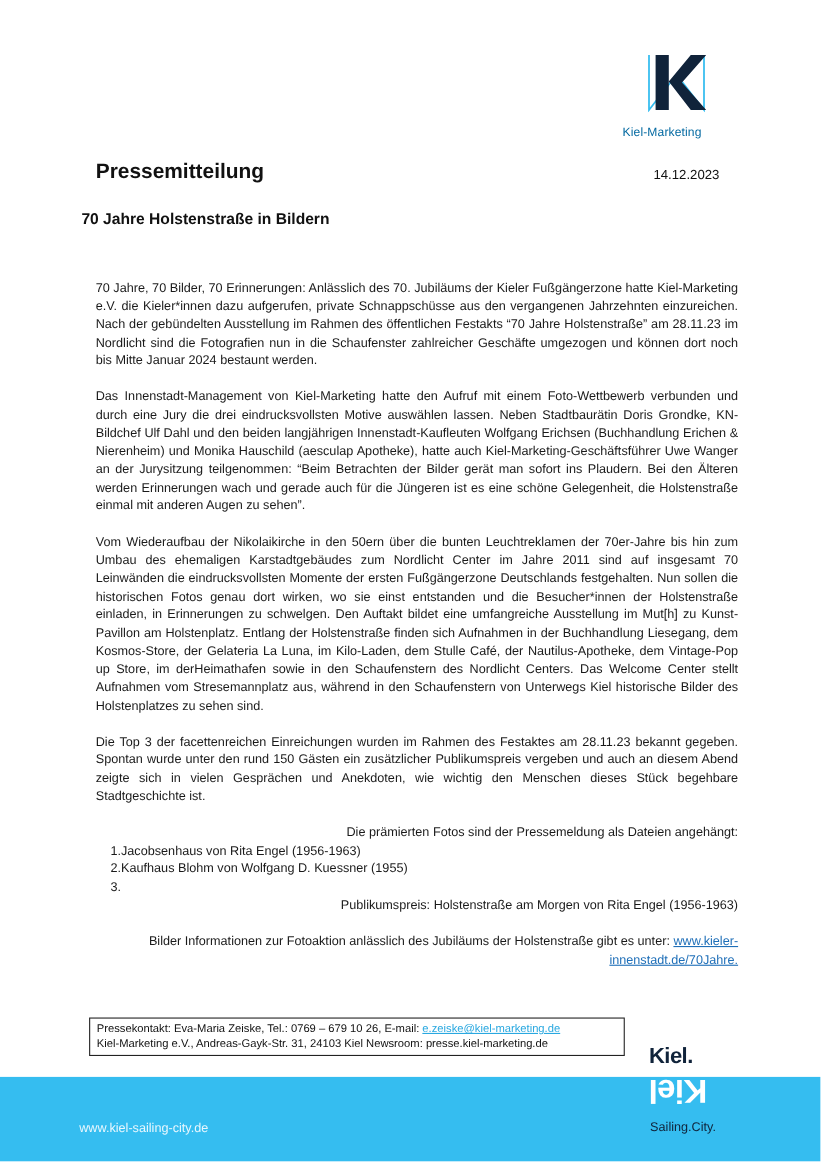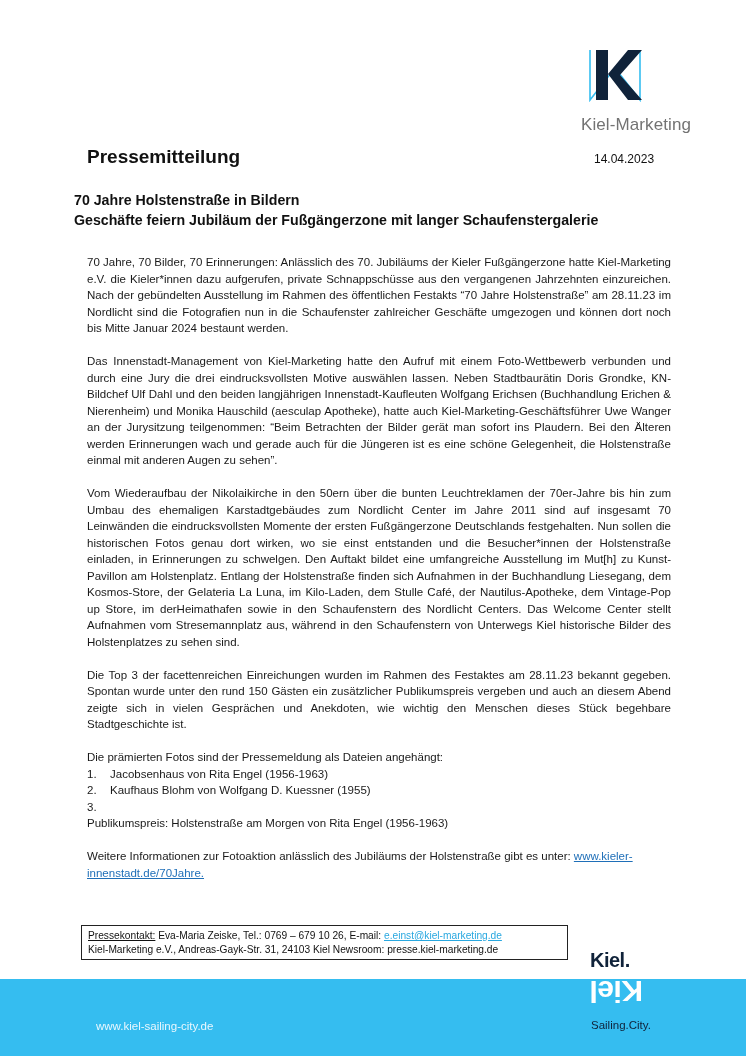--- a/index.html
+++ b/index.html
@@ -2,61 +2,60 @@
 <html><head>
 <meta charset="utf-8">
 <style>
   html, body { margin: 0; padding: 0; }
   body {
     width: 746px; height: 1056px; position: relative; overflow: hidden;
     background: #ffffff; color: #1a1a1a;
     font-family: "Liberation Sans", "DejaVu Sans", sans-serif;
   }
   .logo-top { position: absolute; left: 588px; top: 48px; width: 54px; height: 54px; }
-  .logo-top-label { position: absolute; left: 566px; top: 115px; font-size: 17px; color: #737373; letter-spacing: 0.1px; margin-left: 15px; }
+  .logo-top-label { position: absolute; left: 566px; top: 115px; font-size: 11px; color: #0369a1; letter-spacing: 0.1px; }
   .doc-title { position: absolute; left: 87px; top: 146px; font-size: 19px; font-weight: bold; color: #111; margin: 0; }
   .doc-date { position: absolute; left: 594px; top: 152px; font-size: 12px; color: #111; }
   .headline { position: absolute; left: 74px; top: 190px; width: 600px; font-size: 14.2px; font-weight: bold; line-height: 20px; color: #111; }
   .body-wrap { position: absolute; left: 87px; top: 254px; width: 584px; font-size: 11.5px; line-height: 16.5px; color: #1a1a1a; }
   .para { margin: 0 0 16.5px 0; text-align: justify; }
-  .para.left { text-align: left; }
+  .para.left { text-align: right; }
   .list { margin: 0; padding: 0; list-style: none; }
   .list li { display: flex; }
   .list .num { width: 23px; flex: none; }
   a.link { color: #1f6fb8; text-decoration: underline; }
   .contact-box {
     position: absolute; left: 81px; top: 925px; width: 487px; height: 35px;
     border: 1px solid #222; box-sizing: border-box; padding: 3px 6px;
     font-size: 10.2px; line-height: 14px; color: #111;
   }
-  .contact-box .u { text-decoration: underline; }
+  .contact-box .u { }
   .contact-box a { color: #29a8e0; text-decoration: underline; }
   .band { position: absolute; left: 0; top: 979px; width: 746px; height: 77px; background: #35bdf0; }
-  .band-url { position: absolute; left: 96px; top: 1020px; font-size: 11.5px; color: #e8f7fe; }
+  .band-url { position: absolute; left: 72px; top: 1020px; font-size: 11.5px; color: #e8f7fe; }
   .kiel-logo { position: absolute; left: 590px; top: 944px; width: 90px; height: 86px; }
   .kiel-word { position: absolute; left: 0; top: 0; font-size: 20px; font-weight: bold; color: #10233a; line-height: 32px; letter-spacing: -0.5px; }
   .kiel-mirror { position: absolute; left: 0; top: 32px; font-size: 30px; font-weight: bold; color: #ffffff; line-height: 30px; transform: scaleY(-1) scaleX(-1); letter-spacing: -0.5px; }
   .sailing { position: absolute; left: 591px; top: 1019px; font-size: 11.5px; color: #10233a; }
 </style>
 </head>
 <body>
 
 <svg class="logo-top" viewBox="0 0 54 54">
   <polyline points="2,2 2,52 27,20 52,52 52,2" fill="none" stroke="#35bdf0" stroke-width="1.6"></polyline>
   <polygon points="8,2 20,2 20,52 8,52" fill="#10233a"></polygon>
   <polygon points="20,26 40,2 54,2 32,27 54,52 40,52" fill="#10233a"></polygon>
 </svg>
 <div class="logo-top-label">Kiel-Marketing</div>
 
 <h1 class="doc-title">Pressemitteilung</h1>
-<div class="doc-date">14.04.2023</div>
+<div class="doc-date">14.12.2023</div>
 
 <div class="headline">
   <div>70 Jahre Holstenstraße in Bildern</div>
-  <div>Geschäfte feiern Jubiläum der Fußgängerzone mit langer Schaufenstergalerie</div>
 </div>
 
 <div class="body-wrap">
   <p class="para">70 Jahre, 70 Bilder, 70 Erinnerungen: Anlässlich des 70. Jubiläums der Kieler Fußgängerzone hatte Kiel-Marketing e.V. die Kieler*innen dazu aufgerufen, private Schnappschüsse aus den vergangenen Jahrzehnten einzureichen. Nach der gebündelten Ausstellung im Rahmen des öffentlichen Festakts “70 Jahre Holstenstraße” am 28.11.23 im Nordlicht sind die Fotografien nun in die Schaufenster zahlreicher Geschäfte umgezogen und können dort noch bis Mitte Januar 2024 bestaunt werden.</p>
   <p class="para">Das Innenstadt-Management von Kiel-Marketing hatte den Aufruf mit einem Foto-Wettbewerb verbunden und durch eine Jury die drei eindrucksvollsten Motive auswählen lassen. Neben Stadtbaurätin Doris Grondke, KN-Bildchef Ulf Dahl und den beiden langjährigen Innenstadt-Kaufleuten Wolfgang Erichsen (Buchhandlung Erichen &amp; Nierenheim) und Monika Hauschild (aesculap Apotheke), hatte auch Kiel-Marketing-Geschäftsführer Uwe Wanger an der Jurysitzung teilgenommen: “Beim Betrachten der Bilder gerät man sofort ins Plaudern. Bei den Älteren werden Erinnerungen wach und gerade auch für die Jüngeren ist es eine schöne Gelegenheit, die Holstenstraße einmal mit anderen Augen zu sehen”.</p>
   <p class="para">Vom Wiederaufbau der Nikolaikirche in den 50ern über die bunten Leuchtreklamen der 70er-Jahre bis hin zum Umbau des ehemaligen Karstadtgebäudes zum Nordlicht Center im Jahre 2011 sind auf insgesamt 70 Leinwänden die eindrucksvollsten Momente der ersten Fußgängerzone Deutschlands festgehalten. Nun sollen die historischen Fotos genau dort wirken, wo sie einst entstanden und die Besucher*innen der Holstenstraße einladen, in Erinnerungen zu schwelgen. Den Auftakt bildet eine umfangreiche Ausstellung im Mut[h] zu Kunst-Pavillon am Holstenplatz. Entlang der Holstenstraße finden sich Aufnahmen in der Buchhandlung Liesegang, dem Kosmos-Store, der Gelateria La Luna, im Kilo-Laden, dem Stulle Café, der Nautilus-Apotheke, dem Vintage-Pop up Store, im derHeimathafen sowie in den Schaufenstern des Nordlicht Centers. Das Welcome Center stellt Aufnahmen vom Stresemannplatz aus, während in den Schaufenstern von Unterwegs Kiel historische Bilder des Holstenplatzes zu sehen sind.</p>
   <p class="para">Die Top 3 der facettenreichen Einreichungen wurden im Rahmen des Festaktes am 28.11.23 bekannt gegeben. Spontan wurde unter den rund 150 Gästen ein zusätzlicher Publikumspreis vergeben und auch an diesem Abend zeigte sich in vielen Gesprächen und Anekdoten, wie wichtig den Menschen dieses Stück begehbare Stadtgeschichte ist.</p>
 
   <div class="para left">
     <div>Die prämierten Fotos sind der Pressemeldung als Dateien angehängt:</div>
@@ -69,25 +68,25 @@
           <span class="num">2.</span>
           <span>Kaufhaus Blohm von Wolfgang D. Kuessner (1955)</span>
         </li>
       <li>
           <span class="num">3.</span>
         </li>
     </ul>
     <div>Publikumspreis: Holstenstraße am Morgen von Rita Engel (1956-1963)</div>
   </div>
 
-  <p class="para left"><span>Weitere Informationen zur Fotoaktion anlässlich des Jubiläums der Holstenstraße gibt es unter: </span><a class="link">www.kieler-innenstadt.de/70Jahre.</a></p>
+  <p class="para left"><span>Bilder Informationen zur Fotoaktion anlässlich des Jubiläums der Holstenstraße gibt es unter: </span><a class="link">www.kieler-innenstadt.de/70Jahre.</a></p>
 </div>
 
 <div class="contact-box">
-  <div><span class="u">Pressekontakt:</span><span> Eva-Maria Zeiske, Tel.: 0769 – 679 10 26, E-mail: </span><a>e.einst@kiel-marketing.de</a></div>
+  <div><span class="u">Pressekontakt:</span><span> Eva-Maria Zeiske, Tel.: 0769 – 679 10 26, E-mail: </span><a>e.zeiske@kiel-marketing.de</a></div>
   <div>Kiel-Marketing e.V., Andreas-Gayk-Str. 31, 24103 Kiel Newsroom: presse.kiel-marketing.de</div>
 </div>
 
 <div class="band"></div>
 <div class="band-url">www.kiel-sailing-city.de</div>
 
 <div class="kiel-logo">
   <div class="kiel-word">Kiel.</div>
   <div class="kiel-mirror">Kiel</div>
 </div>

